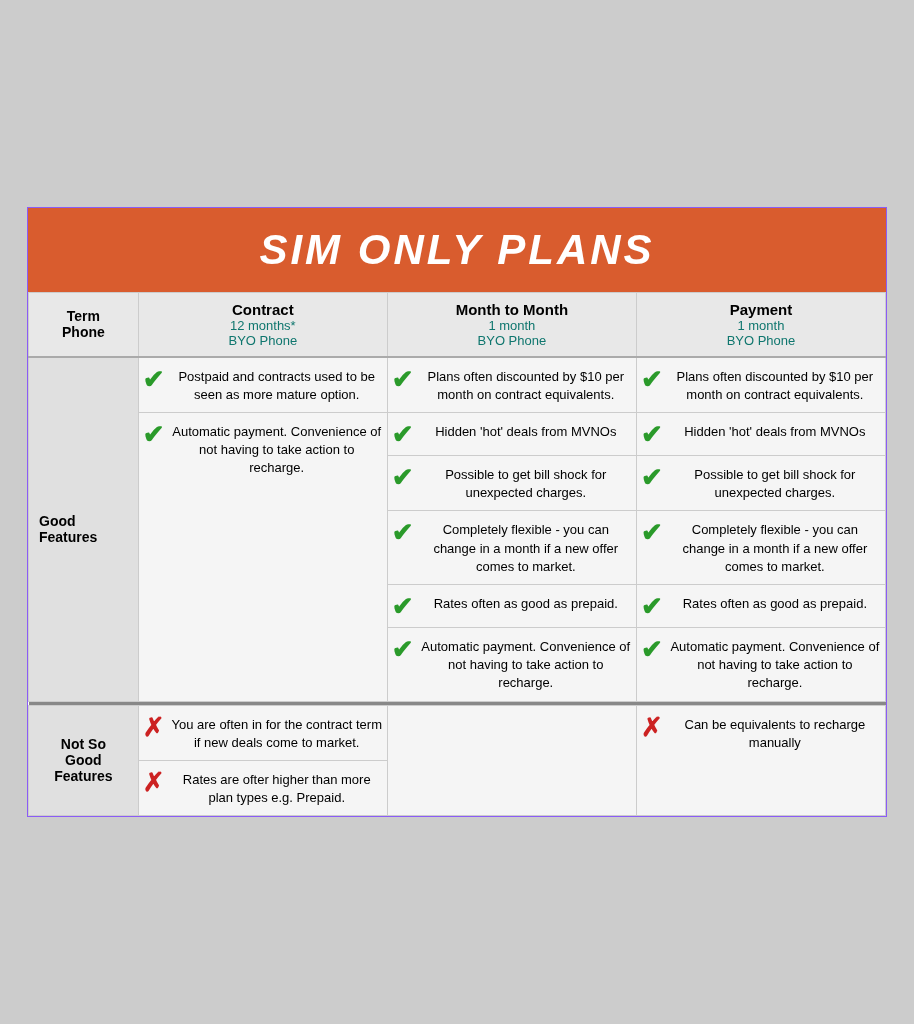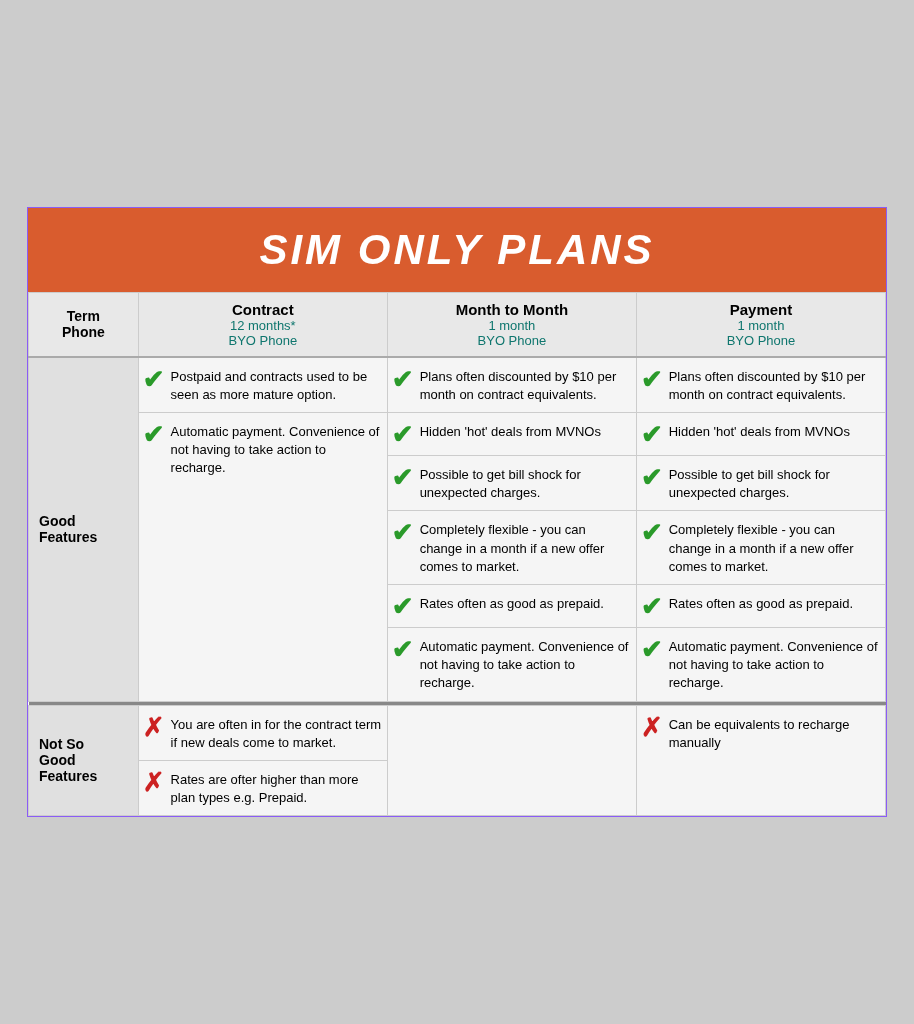--- a/index.html
+++ b/index.html
@@ -103,20 +103,21 @@
       display: inline-block;
       margin-right: 6px;
       vertical-align: top;
       line-height: 1;
     }
     .item-text {
       flex: 1;
       font-size: 13px;
       line-height: 1.4;
       padding-top: 2px;
+      text-align: center;
     }
     
     .feature-cell-inner {
       display: flex;
       flex-direction: column;
       gap: 0;
     }
     .feature-item {
       display: flex;
       align-items: flex-start;
@@ -134,21 +135,21 @@
       background: #e0e0e0;
       font-weight: bold;
       font-size: 14px;
       text-align: left;
       vertical-align: middle;
     }
     .not-good-label-cell {
       background: #e0e0e0;
       font-weight: bold;
       font-size: 14px;
-      text-align: left;
+      text-align: center;
       vertical-align: middle;
     }
     .section-divider-row td {
       height: 4px;
       background: #888;
       padding: 0;
       border: none;
     }
     .term-phone-cell {
       font-weight: bold;

